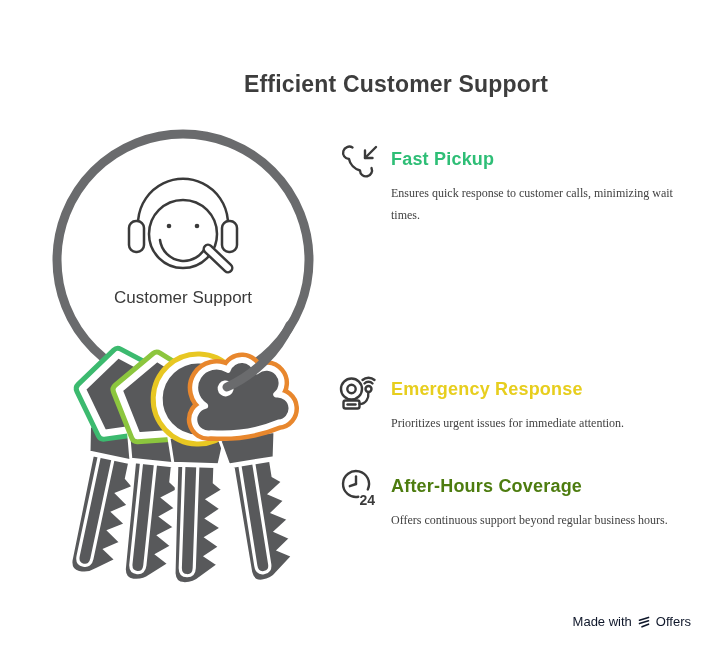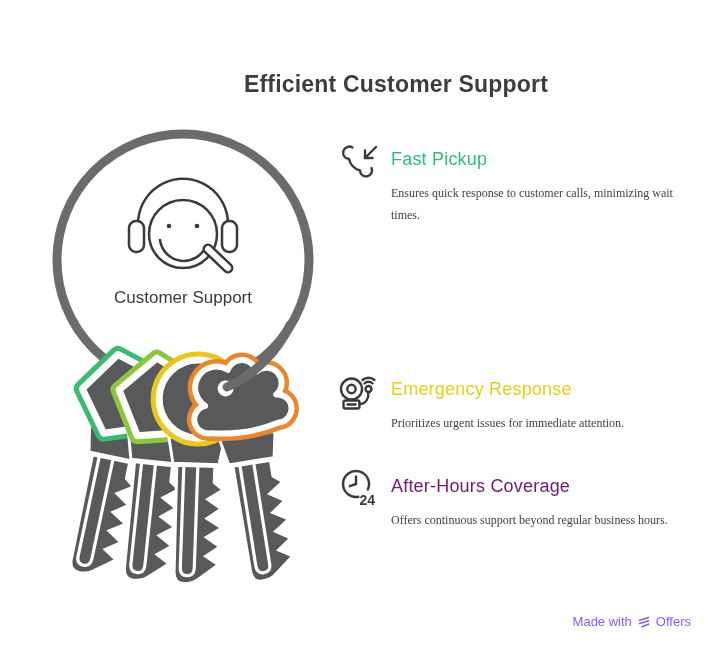--- a/index.html
+++ b/index.html
@@ -6,21 +6,21 @@
   #page{position:relative;width:720px;height:651px;background:#ffffff;overflow:hidden;
         font-family:"Liberation Sans",sans-serif;}
   .title{position:absolute;left:0;top:71px;width:720px;text-align:center;
          font-size:23px;font-weight:700;color:#3d3d3d;letter-spacing:.2px;padding-left:36px;}
   .hub-label{position:absolute;left:83px;top:288px;width:200px;text-align:center;
              font-size:17px;font-weight:400;color:#3a3a3a;}
   .illustration{position:absolute;left:28px;top:118px;}
   .item{position:absolute;left:337px;width:320px;height:100px;}
   .item .icon{position:absolute;left:0;top:0;}
   .item .txt{position:absolute;left:54px;top:0;width:282px;}
-  .item .heading{font-size:18px;font-weight:400;letter-spacing:.2px;margin-top:9px;}
+  .item .heading{font-size:18px;font-weight:700;letter-spacing:.2px;margin-top:9px;}
   .item .desc{font-size:12px;line-height:21.5px;color:#414141;margin-top:13px;font-family:Liberation Serif, serif;}
   .watermark{position:absolute;right:29px;top:614px;display:flex;align-items:center;gap:5px;
              font-size:13px;color:#b9b9b9;}
   .watermark svg{display:block;}
   svg text{font-family:"Liberation Sans",sans-serif;}
 </style>
 </head>
 <body>
 
 <div id="page">
@@ -116,26 +116,26 @@
   </div>
 
   <div class="item" style="top:467px">
     <svg class="icon" width="46" height="46" viewBox="0 0 46 46" fill="none" stroke="#3a3a3a" stroke-width="2.4" stroke-linecap="round" stroke-linejoin="round">
       <path d="M 30.8,22.5 A 13 13 0 1 0 21.3,29.8"></path>
       <path d="M 19,17 V 9.5"></path>
       <path d="M 19,17 L 12.8,19.2"></path>
       <text x="22.5" y="37.5" font-size="14" font-weight="600" fill="#3a3a3a" stroke="none">24</text>
     </svg>
     <div class="txt">
-      <div class="heading" style="color: #701a75;">After-Hours Coverage</div>
+      <div class="heading" style="color: #4d7c0f;">After-Hours Coverage</div>
       <div class="desc">Offers continuous support beyond regular business hours.</div>
     </div>
   </div>
 
-  <div class="watermark" style="color: #8b5cf6; margin-left: 34px;">
+  <div class="watermark" style="color: #0f172a; margin-left: 34px;">
     <span>Made with</span>
     <svg width="14" height="14" viewBox="0 0 14 14" fill="none" stroke="currentColor" stroke-width="1.6" stroke-linecap="round">
       <path d="M 2.5,5.2 L 11.5,2.4"></path>
       <path d="M 2.5,8.6 L 11.5,5.8"></path>
       <path d="M 5,11.8 L 11.5,9.2"></path>
     </svg>
     <span>Offers</span>
   </div>
 
 </div>

